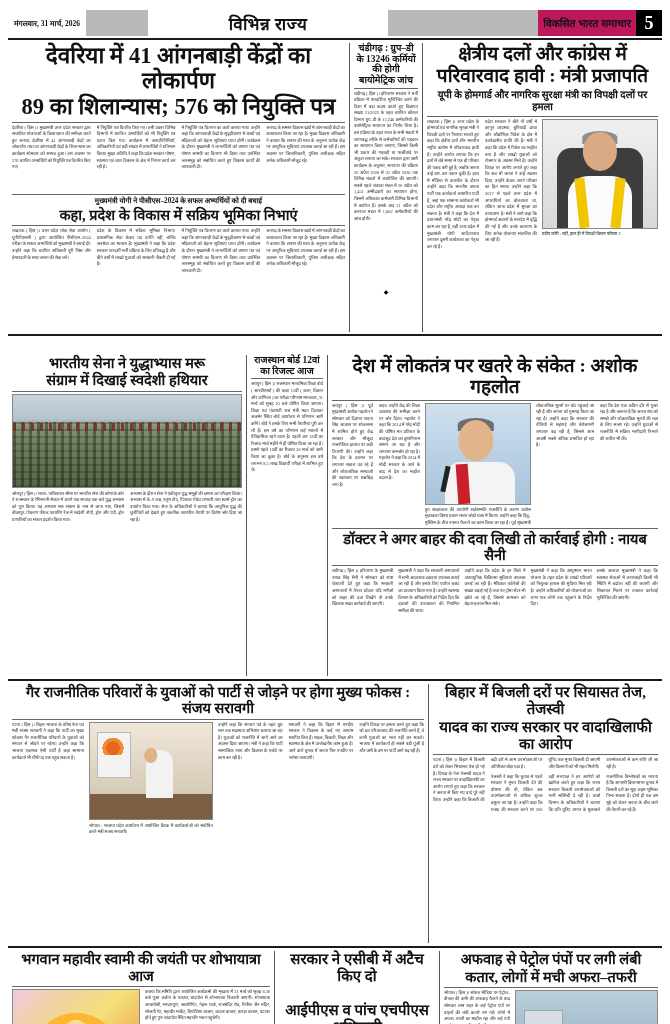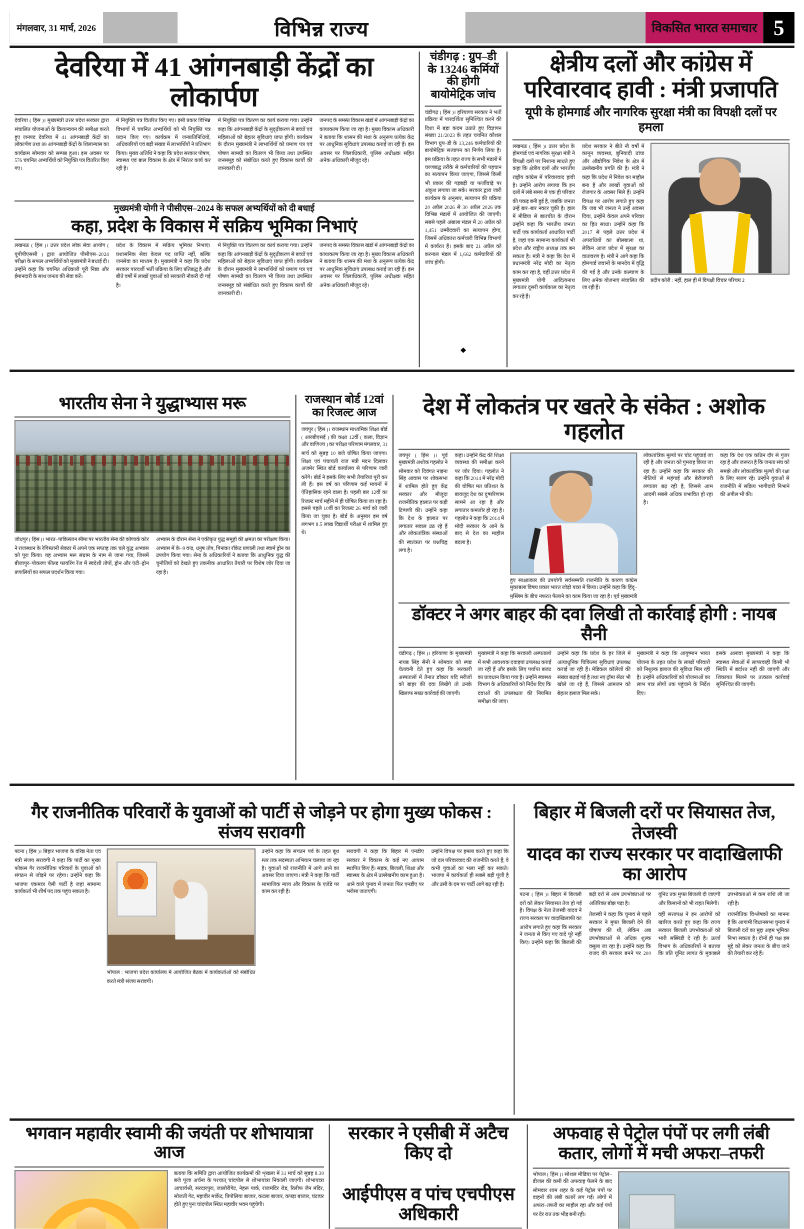--- a/index.html
+++ b/index.html
@@ -112,20 +112,21 @@
     <div class="mh-gapR"></div>
     <div class="mh-brand">विकसित भारत समाचार</div>
     <div class="mh-page">5</div>
   </div>
   <div class="rule"></div>
 
   <div class="sec" style="margin-top:3px;">
 
     <div style="flex:0 0 333px;" class="pad">
       <div class="hl hl-xl">देवरिया में 41 आंगनबाड़ी केंद्रों का लोकार्पण</div>
+      <div class="hl hl-xl" style="margin-top:1px;">89 का शिलान्यास; 576 को नियुक्ति पत्र</div>
       <div class="hr-hair"></div>
       <div class="cols4" style="height:66px;overflow:hidden;margin-top:1px;">
         <p class="body" style="margin:0 0 3px;">देवरिया ( हिंस )। मुख्यमंत्री उत्तर प्रदेश सरकार द्वारा संचालित योजनाओं के क्रियान्वयन की समीक्षा करते हुए जनपद देवरिया में 41 आंगनबाड़ी केंद्रों का लोकार्पण तथा 89 आंगनबाड़ी केंद्रों के शिलान्यास का कार्यक्रम सोमवार को सम्पन्न हुआ। इस अवसर पर 576 चयनित अभ्यर्थियों को नियुक्ति पत्र वितरित किए गए।</p>
         <p class="body" style="margin:0 0 3px;">में नियुक्ति पत्र वितरित किए गए। इसी प्रकार विभिन्न विभागों में चयनित अभ्यर्थियों को भी नियुक्ति पत्र प्रदान किए गए। कार्यक्रम में जनप्रतिनिधियों, अधिकारियों एवं बड़ी संख्या में लाभार्थियों ने प्रतिभाग किया। मुख्य अतिथि ने कहा कि प्रदेश सरकार पोषण, स्वास्थ्य एवं बाल विकास के क्षेत्र में निरंतर कार्य कर रही है।</p>
         <p class="body" style="margin:0 0 3px;">में नियुक्ति पत्र वितरण का कार्य कराया गया। उन्होंने कहा कि आंगनबाड़ी केंद्रों के सुदृढ़ीकरण से बच्चों एवं महिलाओं को बेहतर सुविधाएं प्राप्त होंगी। कार्यक्रम के दौरान मुख्यमंत्री ने लाभार्थियों को प्रमाण पत्र एवं पोषण सामग्री का वितरण भी किया तथा उपस्थित जनसमूह को संबोधित करते हुए विकास कार्यों की जानकारी दी।</p>
         <p class="body" style="margin:0 0 3px;">जनपद के समस्त विकास खंडों में आंगनबाड़ी केंद्रों का कायाकल्प किया जा रहा है। मुख्य विकास अधिकारी ने बताया कि शासन की मंशा के अनुरूप प्रत्येक केंद्र पर आधुनिक सुविधाएं उपलब्ध कराई जा रही हैं। इस अवसर पर जिलाधिकारी, पुलिस अधीक्षक सहित अनेक अधिकारी मौजूद रहे।</p>
       </div>
 
       <div class="hr-hair" style="margin:3px 0 2px;"></div>
       <div class="kicker">मुख्यमंत्री योगी ने पीसीएस–2024 के सफल अभ्यर्थियों को दी बधाई</div>
@@ -174,20 +175,21 @@
       </div>
     </div>
   </div>
 
   <div class="rule" style="margin-top:2px;"></div>
 
   <div class="sec" style="margin-top:19px;font-family:Liberation Serif, serif;">
 
     <div style="flex:0 0 230px;" class="pad vline-r">
       <div class="hl hl-md">भारतीय सेना ने युद्धाभ्यास मरू</div>
+      <div class="hl hl-md" style="margin-top:1px;">संग्राम में दिखाई स्वदेशी हथियार</div>
       <div class="hr-hair" style="margin:2px 0;"></div>
       <div class="photo ph-army" style="height:92px;"></div>
       <div class="cols2" style="margin-top:3px;height:152px;overflow:hidden;">
         <p class="body" style="margin:0 0 3px;">जोधपुर ( हिंस )। भारत–पाकिस्तान सीमा पर भारतीय सेना की कोणार्क कोर ने राजस्थान के रेगिस्तानी सेक्टर में अपने एक सप्ताह तक चले युद्ध अभ्यास को पूरा किया। यह अभ्यास मरू संग्राम के नाम से जाना गया, जिसमें बीजापुर–पोकरण फील्ड फायरिंग रेंज में स्वदेशी तोपों, ड्रोन और एंटी–ड्रोन प्रणालियों का सफल प्रदर्शन किया गया।</p>
         <p class="body" style="margin:0 0 3px;">अभ्यास के दौरान सेना ने एकीकृत युद्ध समूहों की क्षमता का परीक्षण किया। अभ्यास में के–9 वज्र, धनुष तोप, पिनाका रॉकेट प्रणाली तथा स्वार्म ड्रोन का उपयोग किया गया। सेना के अधिकारियों ने बताया कि आधुनिक युद्ध की चुनौतियों को देखते हुए तकनीक आधारित तैयारी पर विशेष जोर दिया जा रहा है।</p>
       </div>
     </div>
 
     <div style="flex:0 0 72px;" class="pad vline-r">
       <div class="hl hl-xs">राजस्थान बोर्ड 12वां</div>
@@ -234,21 +236,21 @@
         <p class="body" style="margin:0 0 3px;">मुख्यमंत्री ने कहा कि सरकारी अस्पतालों में सभी आवश्यक दवाइयां उपलब्ध कराई जा रही हैं और इसके लिए पर्याप्त बजट का प्रावधान किया गया है। उन्होंने स्वास्थ्य विभाग के अधिकारियों को निर्देश दिए कि दवाओं की उपलब्धता की नियमित समीक्षा की जाए।</p>
         <p class="body" style="margin:0 0 3px;">उन्होंने कहा कि प्रदेश के हर जिले में अत्याधुनिक चिकित्सा सुविधाएं उपलब्ध कराई जा रही हैं। मेडिकल कॉलेजों की संख्या बढ़ाई गई है तथा नए ट्रॉमा सेंटर भी खोले जा रहे हैं, जिससे आमजन को बेहतर इलाज मिल सके।</p>
         <p class="body" style="margin:0 0 3px;">मुख्यमंत्री ने कहा कि आयुष्मान भारत योजना के तहत प्रदेश के लाखों परिवारों को निशुल्क इलाज की सुविधा मिल रही है। उन्होंने अधिकारियों को योजनाओं का लाभ पात्र लोगों तक पहुंचाने के निर्देश दिए।</p>
         <p class="body" style="margin:0 0 3px;">इसके अलावा मुख्यमंत्री ने कहा कि स्वास्थ्य सेवाओं में लापरवाही किसी भी स्थिति में बर्दाश्त नहीं की जाएगी और शिकायत मिलने पर तत्काल कार्रवाई सुनिश्चित की जाएगी।</p>
       </div>
     </div>
   </div>
 
   <div class="rule" style="margin-top:3px;"></div>
 
-  <div class="sec" style="margin-top:15px;">
+  <div class="sec" style="margin-top:3px;">
 
     <div style="flex:0 0 412px;" class="pad vline-r">
       <div class="hl hl-md">गैर राजनीतिक परिवारों के युवाओं को पार्टी से जोड़ने पर होगा मुख्य फोकस : संजय सरावगी</div>
       <div class="hr-hair" style="margin:2px 0;"></div>
       <div style="display:flex;gap:5px;">
         <div style="flex:0 0 72px;">
           <p class="body" style="margin:0;height:188px;overflow:hidden;">पटना ( हिंस )। बिहार भाजपा के वरिष्ठ नेता एवं मंत्री संजय सरावगी ने कहा कि पार्टी का मुख्य फोकस गैर राजनीतिक परिवारों के युवाओं को संगठन से जोड़ने पर रहेगा। उन्होंने कहा कि भाजपा एकमात्र ऐसी पार्टी है जहां सामान्य कार्यकर्ता भी शीर्ष पद तक पहुंच सकता है।</p>
         </div>
         <div style="flex:0 0 124px;">
           <div class="photo ph-office" style="height:96px;">

